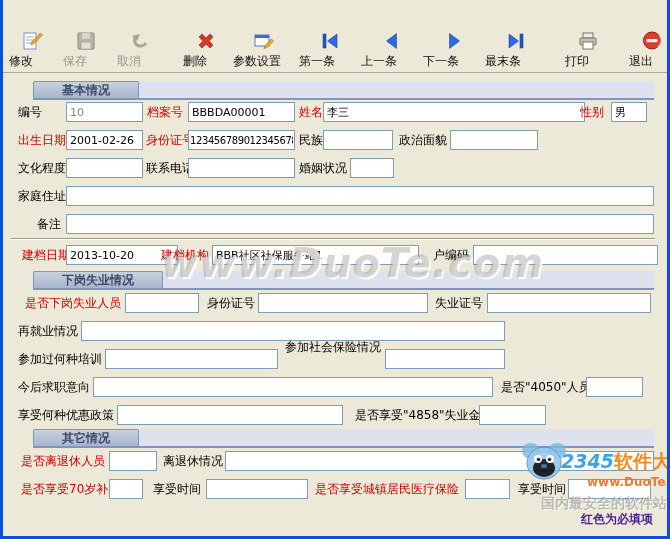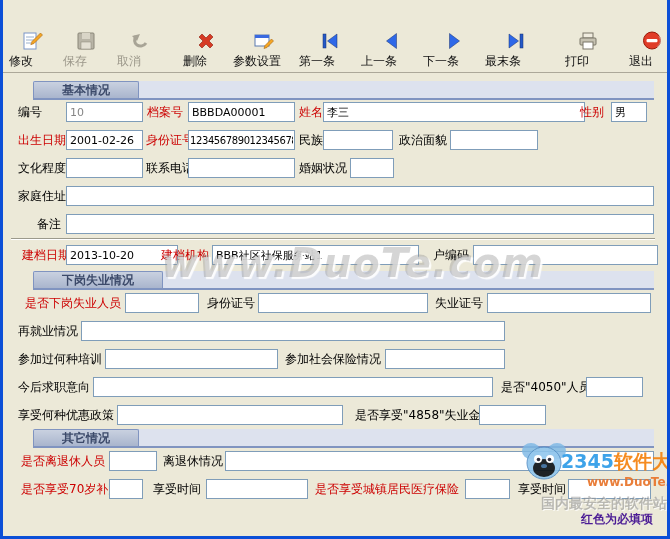--- a/index.html
+++ b/index.html
@@ -37,21 +37,21 @@
     font-size:11px;color:#000;padding:1px 3px;}
   .tb.ro{color:#868686;}
   .tb.tight{font-size:10px;letter-spacing:-0.4px;padding:1px 1px;}
   .divider{position:absolute;left:8px;right:12px;height:2px;border-top:1px solid #9c9a8c;border-bottom:1px solid #ffffff;}
   .req-note{position:absolute;right:14px;top:437px;color:#4c1d95;font-size:12px;font-weight:bold;}
   
   .wm-center{position:absolute;left:158px;top:166px;font-size:40px;font-weight:bold;font-style:italic;
     color:rgba(145,145,145,0.38);text-shadow:2px 2px 1px rgba(255,255,255,0.9);letter-spacing:1px;pointer-events:none;}
   .wm-cluster{position:absolute;left:518px;top:365px;width:146px;height:90px;pointer-events:none;opacity:0.92;}
   .wm-brand{position:absolute;left:40px;top:10px;font-size:19px;font-weight:bold;white-space:nowrap;}
-  .wm-brand .b-num{color:#2e9ce8;} .wm-brand .b-txt{color:#f5820e;}
+  .wm-brand .b-num{color:#2e9ce8;font-style:italic;} .wm-brand .b-txt{color:#f5820e;}
   .wm-site{position:absolute;left:66px;top:36px;font-size:12px;font-weight:bold;color:#e8742a;white-space:nowrap;}
   .wm-slogan{position:absolute;left:20px;top:56px;font-size:14px;font-weight:bold;color:rgba(130,130,130,0.55);
     text-shadow:1px 1px 0 rgba(255,255,255,0.8);white-space:nowrap;}
   .mascot{position:absolute;left:0;top:0;}
 </style>
 </head>
 <body>
 
 <div class="window">
 
@@ -218,21 +218,21 @@
     <span class="lb" style="left:204px;top:219px">身份证号</span>
     <input class="tb" style="left: 255px; top: 219px; width: 170px;" value="">
     <span class="lb" style="left:432px;top:219px">失业证号</span>
     <input class="tb" style="left: 484px; top: 219px; width: 164px;" value="">
 
     <span class="lb" style="left:15px;top:247px">再就业情况</span>
     <input class="tb" style="left: 78px; top: 247px; width: 424px;" value="">
 
     <span class="lb" style="left:15px;top:275px">参加过何种培训</span>
     <input class="tb" style="left: 102px; top: 275px; width: 173px;" value="">
-    <span class="lb" style="left:282px;top:275px">参加社会保险情况</span>
+    <span class="lb" style="left:282px;top:263px">参加社会保险情况</span>
     <input class="tb" style="left: 382px; top: 275px; width: 120px;" value="">
 
     <span class="lb" style="left:15px;top:303px">今后求职意向</span>
     <input class="tb" style="left: 90px; top: 303px; width: 400px;" value="">
     <span class="lb" style="left:498px;top:303px">是否"4050"人员</span>
     <input class="tb" style="left: 583px; top: 303px; width: 57px;" value="">
 
     <span class="lb" style="left:15px;top:331px">享受何种优惠政策</span>
     <input class="tb" style="left: 114px; top: 331px; width: 226px;" value="">
     <span class="lb" style="left:352px;top:331px">是否享受"4858"失业金</span>

